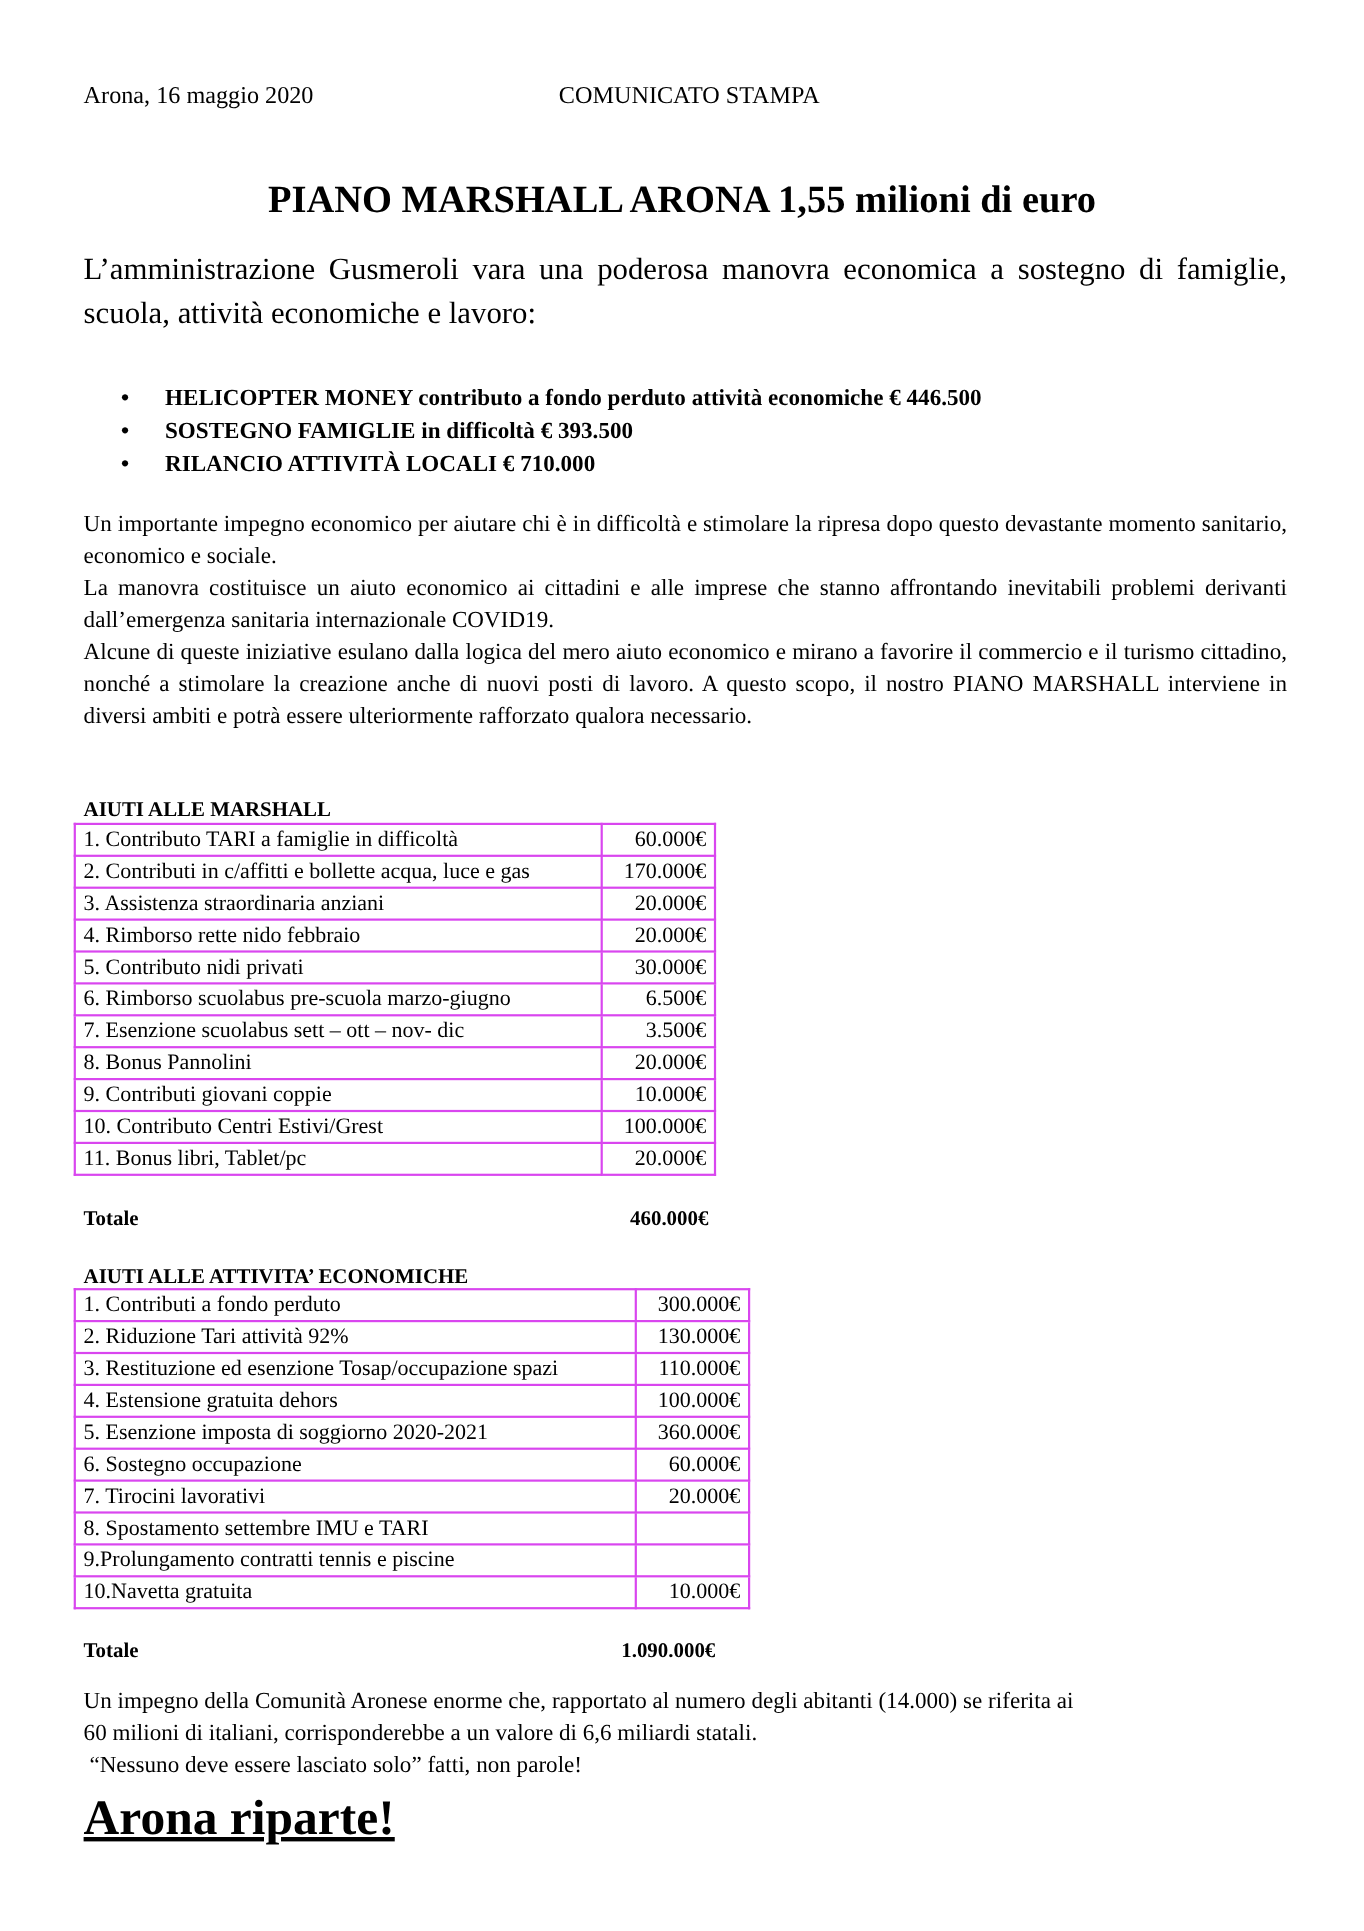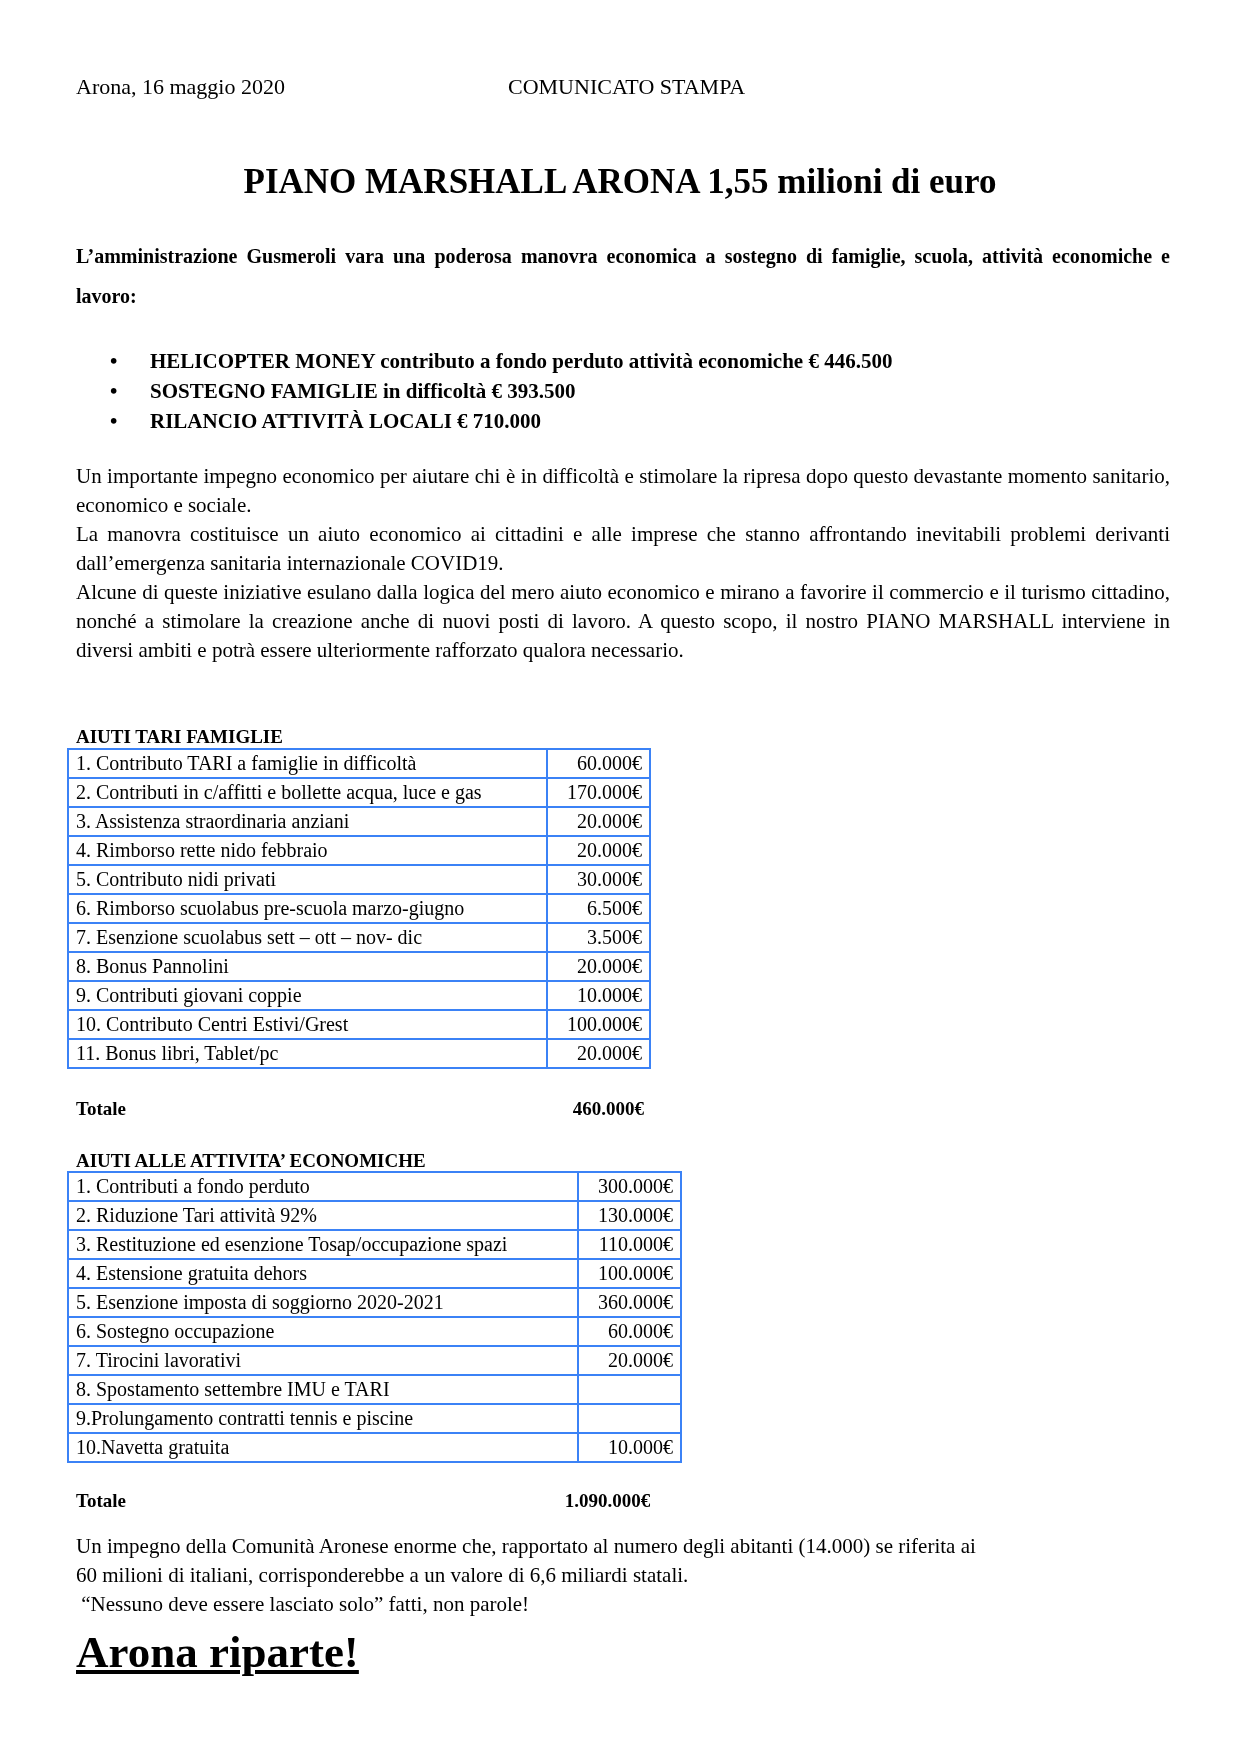--- a/index.html
+++ b/index.html
@@ -1,29 +1,29 @@
 <!DOCTYPE html>
 <html><head>
 <meta charset="utf-8">
 <style>
   html, body { margin:0; padding:0; background:#ffffff; }
   body { width:1240px; height:1755px; position:relative; overflow:hidden;
          font-family:"Liberation Serif", "DejaVu Serif", serif; color:#000; }
   .abs { position:absolute; }
   .hdr { top:74px; font-size:22px; line-height:26px; }
   .title { top:160px; left:0; width:1240px; text-align:center; font-size:35px; font-weight:bold; line-height:44px; }
-  .subtitle { top:236px; left:76px; width:1094px; font-size:20px; font-weight:bold; line-height:40px; text-align:justify; text-align-last:left; }
+  .subtitle { top:226px; left:76px; width:1094px; font-size:28px; font-weight:normal; line-height:40px; text-align:justify; text-align-last:left; }
   .bullets { top:346px; left:76px; width:1094px; margin:0; padding:0; list-style:none; font-size:21px; font-weight:bold; line-height:30px; }
   .bullets li { position:relative; padding-left:74px; }
   .bullets li .dot { position:absolute; left:34px; top:0; }
   .para { top:462px; left:76px; width:1094px; font-size:21px; line-height:29px; text-align:justify; }
   .para p { margin:0; }
   .sec-h { font-size:19px; font-weight:bold; line-height:22px; }
   table.t { position:absolute; border-collapse:collapse; font-size:20px; }
-  table.t td { border:2px solid #3b82f6; height:27px; padding:0 6px 0 7px; line-height:27px; white-space:nowrap; }
+  table.t td { border:2px solid #d946ef; height:27px; padding:0 6px 0 7px; line-height:27px; white-space:nowrap; }
   table.t td.v { text-align:right; padding-right:7px; }
   .tot { font-size:19px; font-weight:bold; line-height:22px; }
   .closing { top:1532px; left:76px; width:1100px; font-size:21px; line-height:29px; }
   .closing p { margin:0; }
   .slogan { top:1626px; left:76px; font-size:45px; font-weight:bold; line-height:52px;text-decoration:underline; }
 </style>
 </head>
 <body>
 
 <div class="abs hdr" style="left:76px;">Arona, 16 maggio 2020</div>
@@ -47,21 +47,21 @@
     <span>RILANCIO ATTIVITÀ LOCALI € 710.000</span>
   </li>
 </ul>
 
 <div class="abs para">
   <p>Un importante impegno economico per aiutare chi è in difficoltà e stimolare la ripresa dopo questo devastante momento sanitario, economico e sociale.</p>
   <p>La manovra costituisce un aiuto economico ai cittadini e alle imprese che stanno affrontando inevitabili problemi derivanti dall’emergenza sanitaria internazionale COVID19.</p>
   <p>Alcune di queste iniziative esulano dalla logica del mero aiuto economico e mirano a favorire il commercio e il turismo cittadino, nonché a stimolare la creazione anche di nuovi posti di lavoro. A questo scopo, il nostro PIANO MARSHALL interviene in diversi ambiti e potrà essere ulteriormente rafforzato qualora necessario.</p>
 </div>
 
-<div class="abs sec-h" style="top:726px; left:76px;">AIUTI TARI FAMIGLIE</div>
+<div class="abs sec-h" style="top:726px; left:76px;">AIUTI ALLE MARSHALL</div>
 <table class="t" style="top:748px; left:67px; width:584px;">
   <colgroup>
       <col style="width:481px">
       <col style="width:103px">
     </colgroup>
   <tbody>
       <tr>
         <td>1. Contributo TARI a famiglie in difficoltà</td>
         <td class="v">60.000€</td>
       </tr>

